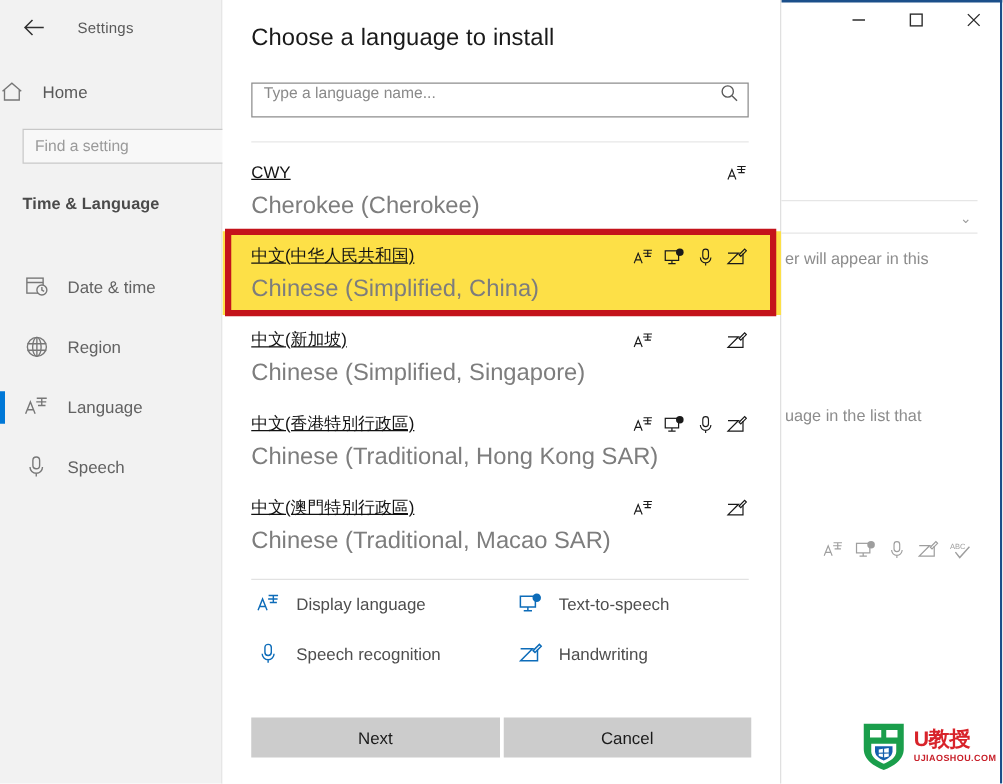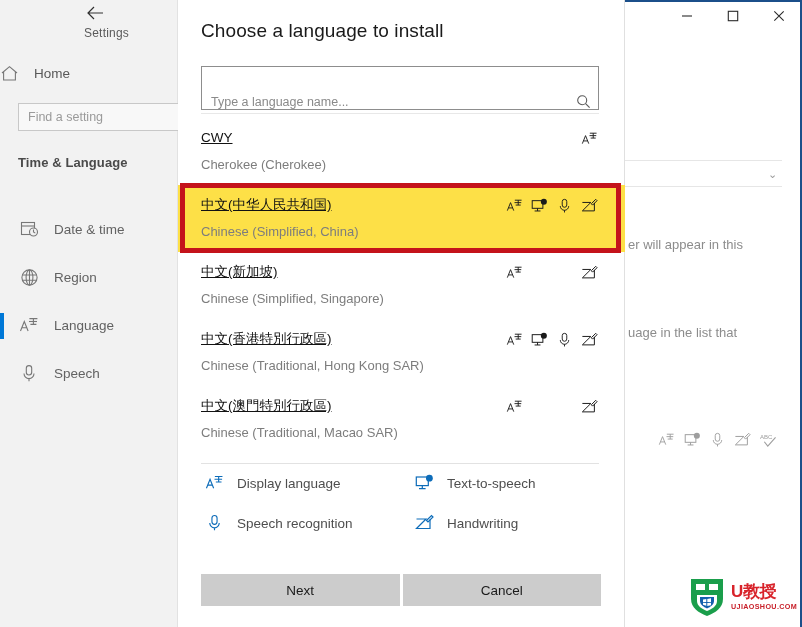--- a/index.html
+++ b/index.html
@@ -27,21 +27,20 @@
     height: 627px;
     background: #f2f2f2;
     border-right: 1px solid #e2e2e2;
   }
 
   .back-row {
     height: 44px;
     display: flex;
     align-items: center;
     padding-left: 14px;
-    flex-direction: column;
   }
   .back-arrow {
     width: 26px; height: 26px;
     display: flex; align-items: center; justify-content: center;
     color: #303030;
   }
   .settings-title {
     font-size: 12px;
     color: #5a5a5a;
     margin-left: 22px;
@@ -189,25 +188,25 @@
     left: 23px; top: 20px;
     font-size: 19px;
     color: #1a1a1a;
     letter-spacing: .1px;
   }
 
   .dlg-search {
     position: absolute;
     left: 23px; top: 66px;
     width: 398px;
-    height: 44px;
+    height: 28px;
     border: 1px solid #8d8d8d;
     background: #ffffff;
     display: flex;
-    align-items: flex-end;
+    align-items: flex-start;
   }
   .dlg-search .ph {
     flex: 1;
     padding-left: 9px;
     font-size: 12.5px;
     color: #8a8a8a;
   }
   .dlg-search .mag {
     width: 30px;
     display: flex; align-items: center; justify-content: center;
@@ -235,21 +234,21 @@
     height: 67px;
     padding: 10px 23px 0 23px;
   }
   .lang-row .native {
     font-size: 13.5px;
     color: #121212;
     line-height: 19px;
     text-decoration: underline;
   }
   .lang-row .english {
-    font-size: 13px;
+    font-size: 19px;
     color: #7d7d7d;
     line-height: 18px;
     margin-top: 9px;
   }
   .lang-row .icons {
     position: absolute;
     right: 23px; top: 13px;
     display: flex;
     align-items: center;
     gap: 0px;
@@ -455,21 +454,21 @@
         <svg width="12" height="12" viewBox="0 0 12 12">
             <path d="M1.3 1.3 L10.7 10.7 M10.7 1.3 L1.3 10.7" stroke="#2b2b2b" stroke-width="1.1"></path>
           </svg>
       </div>
     </div>
 
     <div class="bg-rule" style="top:160px; width:160px;"></div>
     <div class="bg-rule" style="top:186px; width:160px;"></div>
     <div class="bg-chevron" style="left:143px; top:168px;">⌄</div>
 
-    <div class="bg-text" style="left:3px; top:199px;margin-top:38px;">er will appear in this</div>
+    <div class="bg-text" style="left:3px; top:199px;">er will appear in this</div>
     <div class="bg-text" style="left:3px; top:325px;">uage in the list that</div>
 
     <div class="win-edge"></div>
   </div>
   <div class="win-edge-top"></div>
 
   <div class="bg-iconrow">
     <span>
       <svg width="17" height="16" viewBox="0 0 20 19">
         <path d="M1.5 15 L5.3 5.5 L9.1 15 M3 11.8 H7.7" stroke="#9e9e9e" stroke-width="1.1" fill="none"></path>

